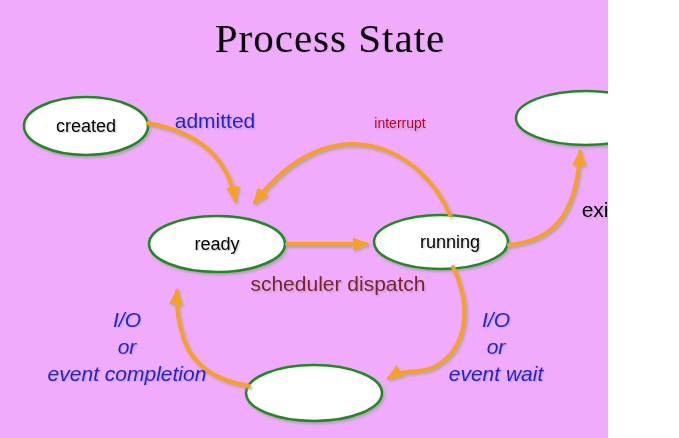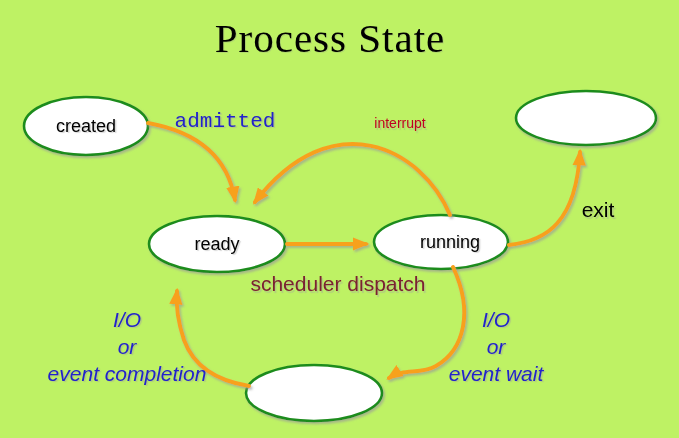--- a/index.html
+++ b/index.html
@@ -1,19 +1,19 @@
 <!DOCTYPE html>
 <html><head>
 <meta charset="utf-8">
 <style>
   html,body{margin:0;padding:0;background:#ffffff;}
   .canvas{
     position:relative;
-    width:679px;height:438px;
-    background:#bef264;
+    width:608px;height:438px;
+    background:#f0abfc;
     font-family:"Liberation Sans", sans-serif;
     overflow:hidden;
   }
   svg.diagram{position:absolute;left:0;top:0;}
   .lbl{
     position:absolute;
     transform:translate(-50%,-50%);
     white-space:nowrap;
     text-align:center;
     text-shadow:1.5px 1.8px 1px rgba(160,160,160,0.45);
@@ -65,21 +65,21 @@
       <path d="M 249,386 C 212,380 192,362 184,340 C 178,322 176,303 177,291" marker-end="url(#ah)"></path>
     </g>
   </svg>
 
   <div class="lbl title" style="left:330px;top:38px;">Process State</div>
 
   <div class="lbl state-label" style="left:86px;top:126px;">created</div>
   <div class="lbl state-label" style="left:217px;top:244px;">ready</div>
   <div class="lbl state-label" style="left:441px;top:242px;margin-left:9px;">running</div>
 
-  <div class="lbl t-blue" style="left:225px;top:121px;font-family:Liberation Mono, monospace;">admitted</div>
+  <div class="lbl t-blue" style="left:215px;top:121px;">admitted</div>
   <div class="lbl t-red" style="left:400px;top:123px;">interrupt</div>
   <div class="lbl t-maroon" style="left:338px;top:284px;">scheduler dispatch</div>
   <div class="lbl t-black" style="left:598px;top:210px;">exit</div>
 
   <div class="lbl t-blue multiline" style="left:496px;top:346px;">
     <span>I/O</span>
     <span>or</span>
     <span>event wait</span>
   </div>
 

